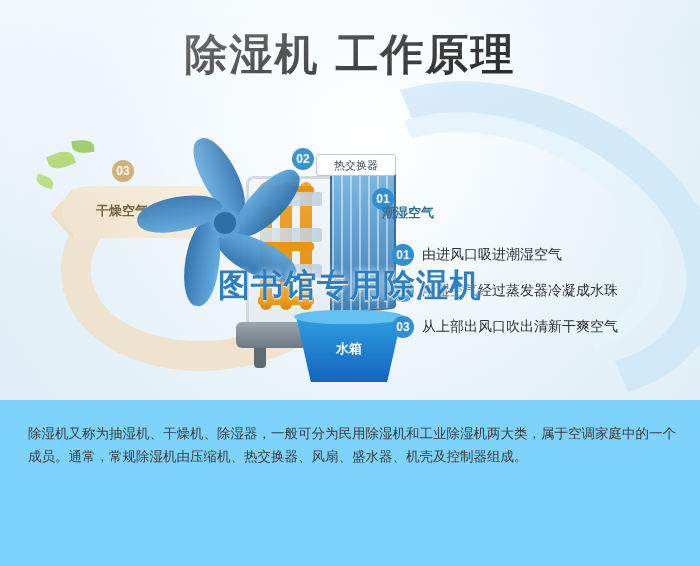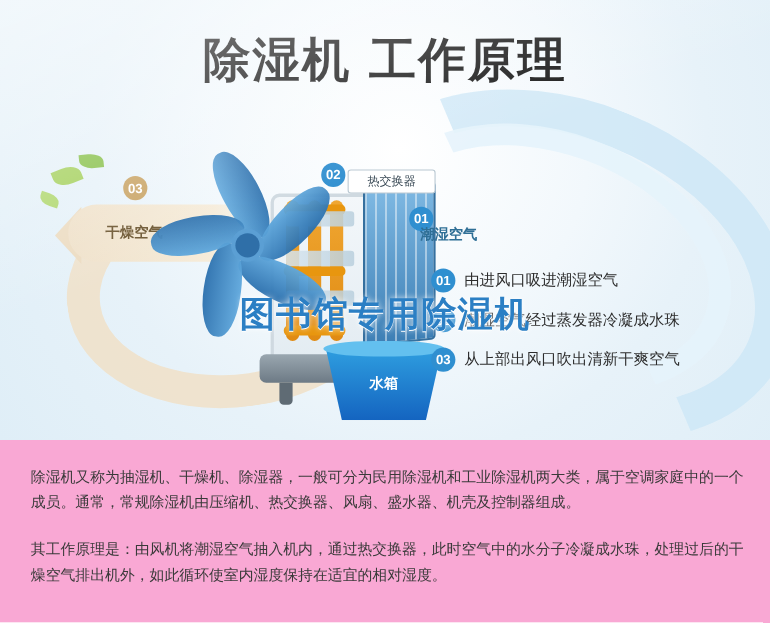--- a/index.html
+++ b/index.html
@@ -175,21 +175,21 @@
   
   .overlay-title{
     position:absolute;left:0;top:264px;width:700px;text-align:center;
     font-size:32px;font-weight:bold;color:#2b7fc4;letter-spacing:1px;
     text-shadow:0 1px 0 #fff,0 0 6px rgba(255,255,255,.9);
     white-space:nowrap;
   }
 
   
   .bottom{
-    position:absolute;left:0;top:400px;width:700px;height:166px;background:#f9a8d4;
+    position:absolute;left:0;top:400px;width:700px;height:166px;background:#7dd3fc;
   }
   .para{
     position:absolute;left:28px;width:648px;
     font-size:13.5px;line-height:23px;color:#3a3a3a;
   }
   .p1{top:22px;}
   .p2{top:88px;}
 </style>
 </head>
 <body>
@@ -267,16 +267,15 @@
         <span class="bnum">03</span>
         <span class="btxt">从上部出风口吹出清新干爽空气</span>
       </div>
     </div>
 
     <div class="overlay-title">图书馆专用除湿机</div>
   </div>
 
   <div class="bottom">
     <div class="para p1">除湿机又称为抽湿机、干燥机、除湿器，一般可分为民用除湿机和工业除湿机两大类，属于空调家庭中的一个成员。通常，常规除湿机由压缩机、热交换器、风扇、盛水器、机壳及控制器组成。</div>
-    <div class="para p2">其工作原理是：由风机将潮湿空气抽入机内，通过热交换器，此时空气中的水分子冷凝成水珠，处理过后的干燥空气排出机外，如此循环使室内湿度保持在适宜的相对湿度。</div>
   </div>
 
 </div>
 
 </body></html>

